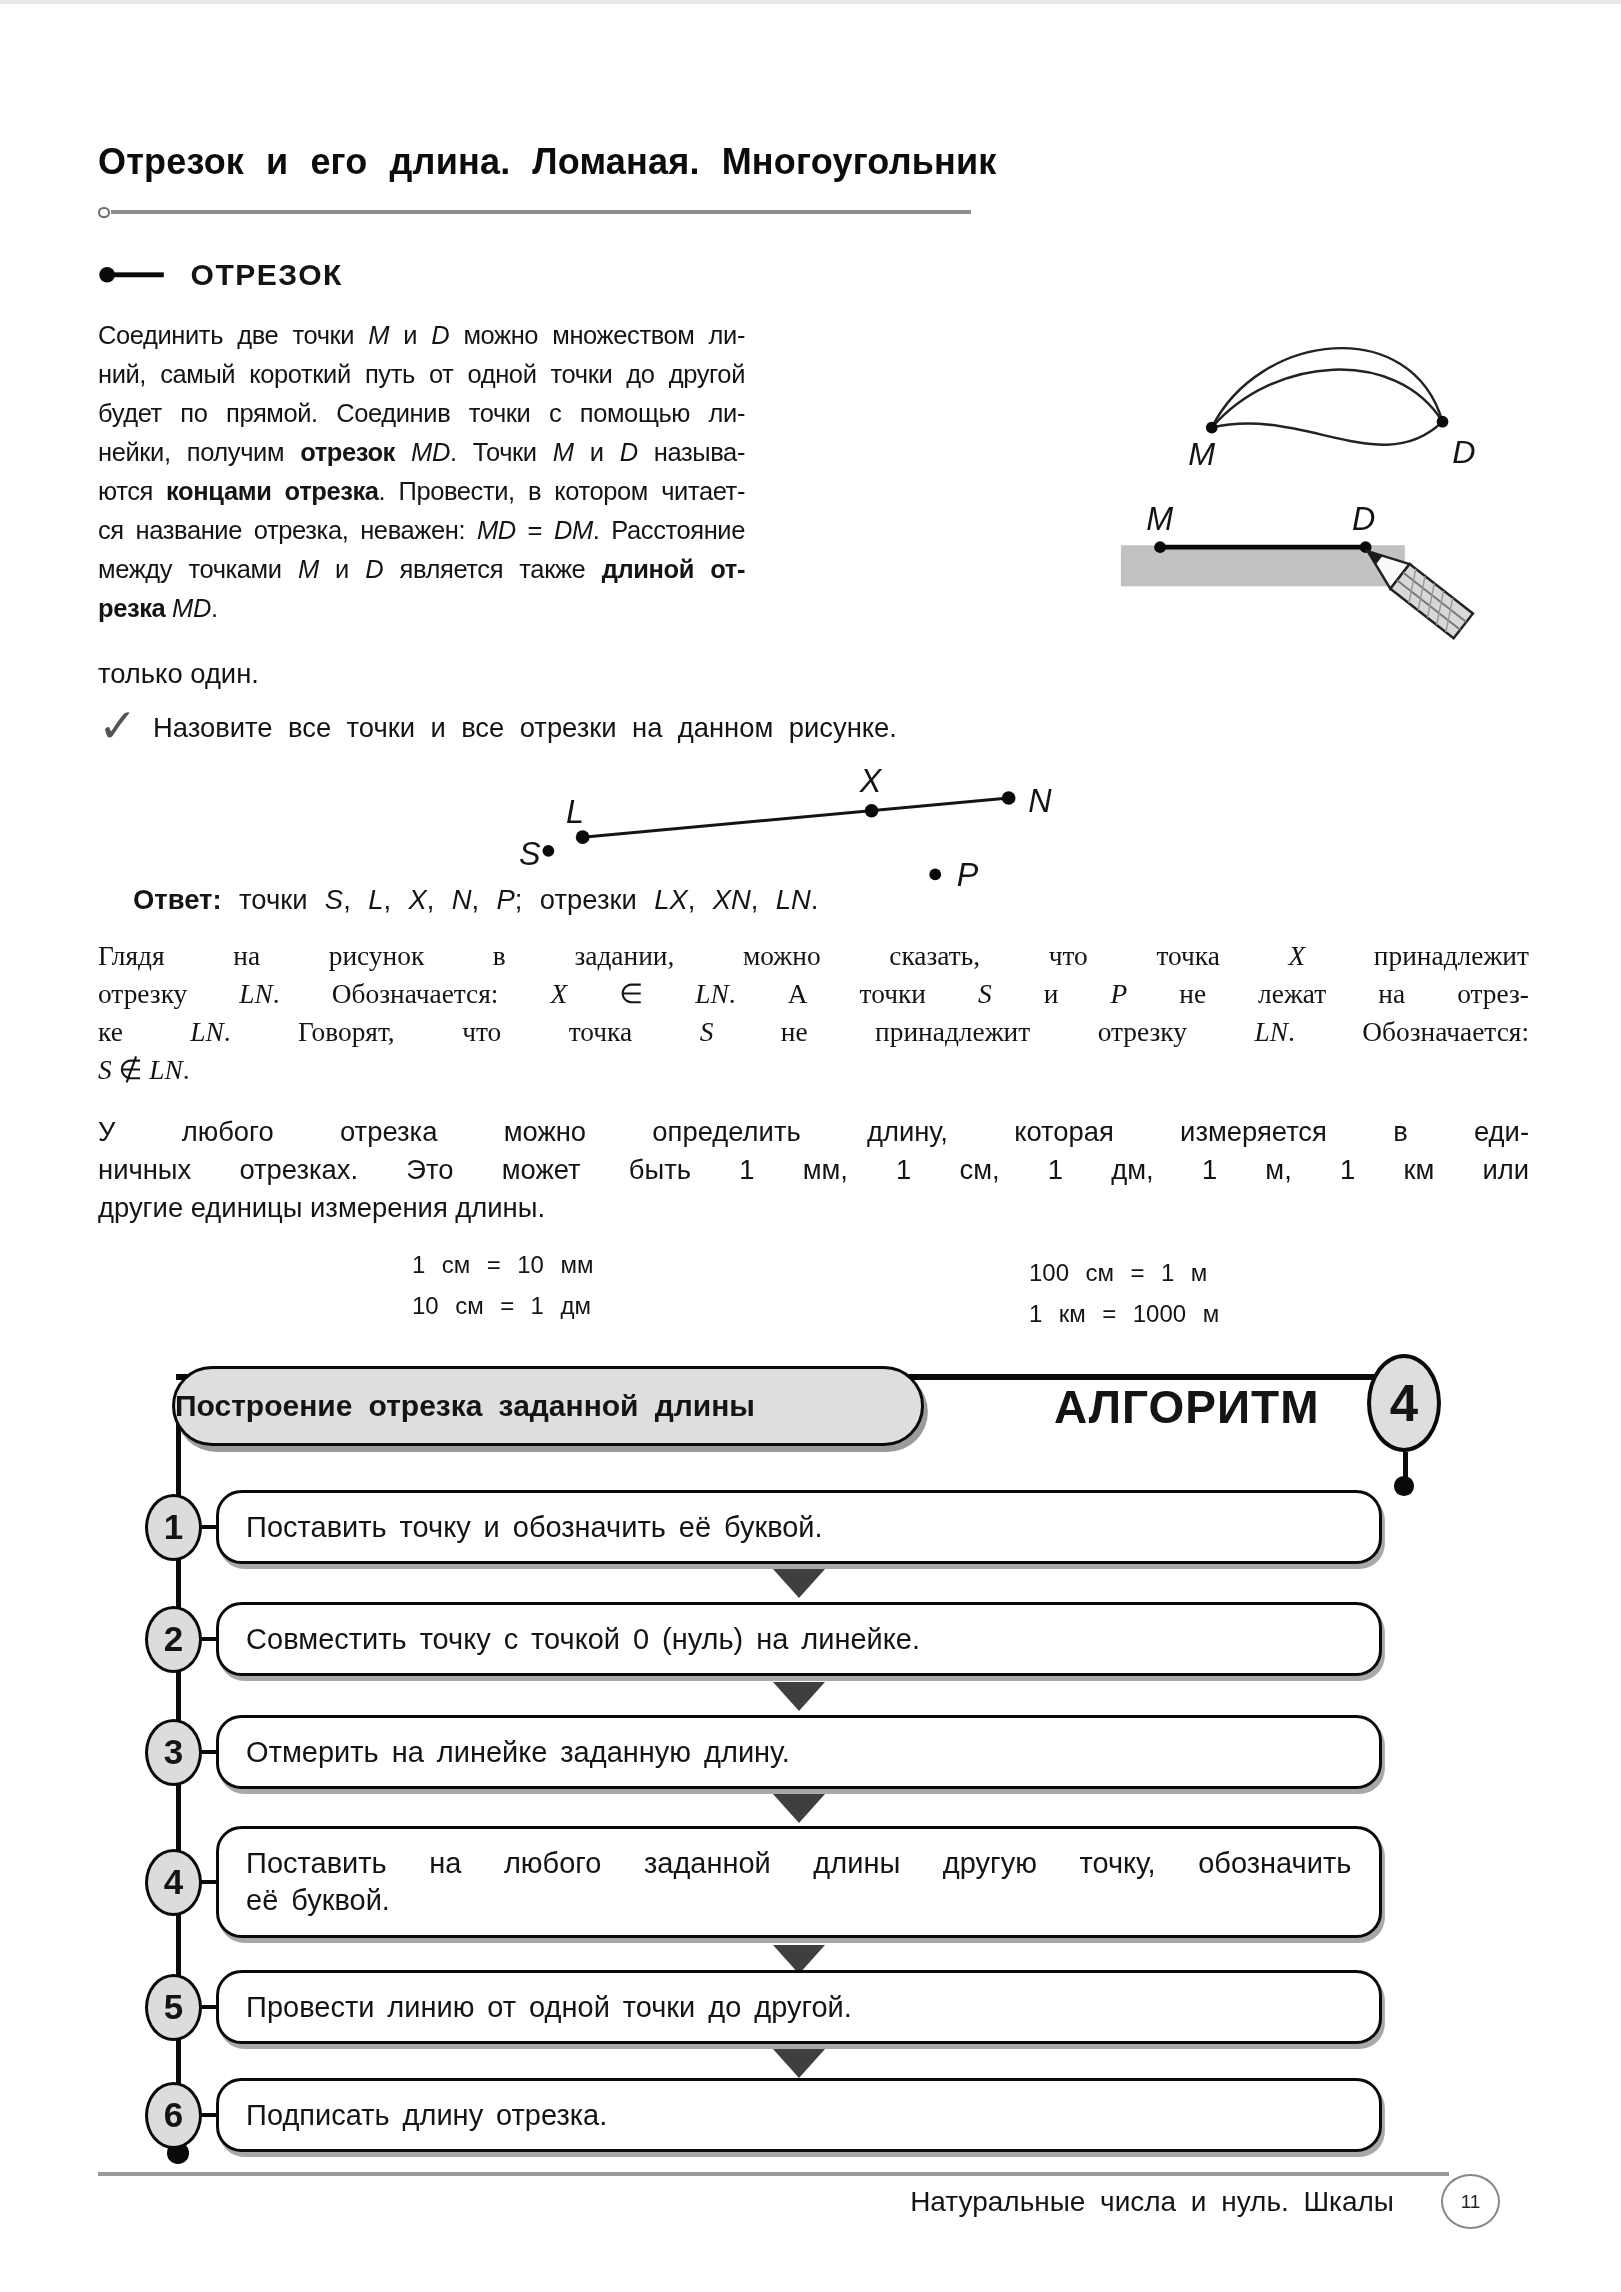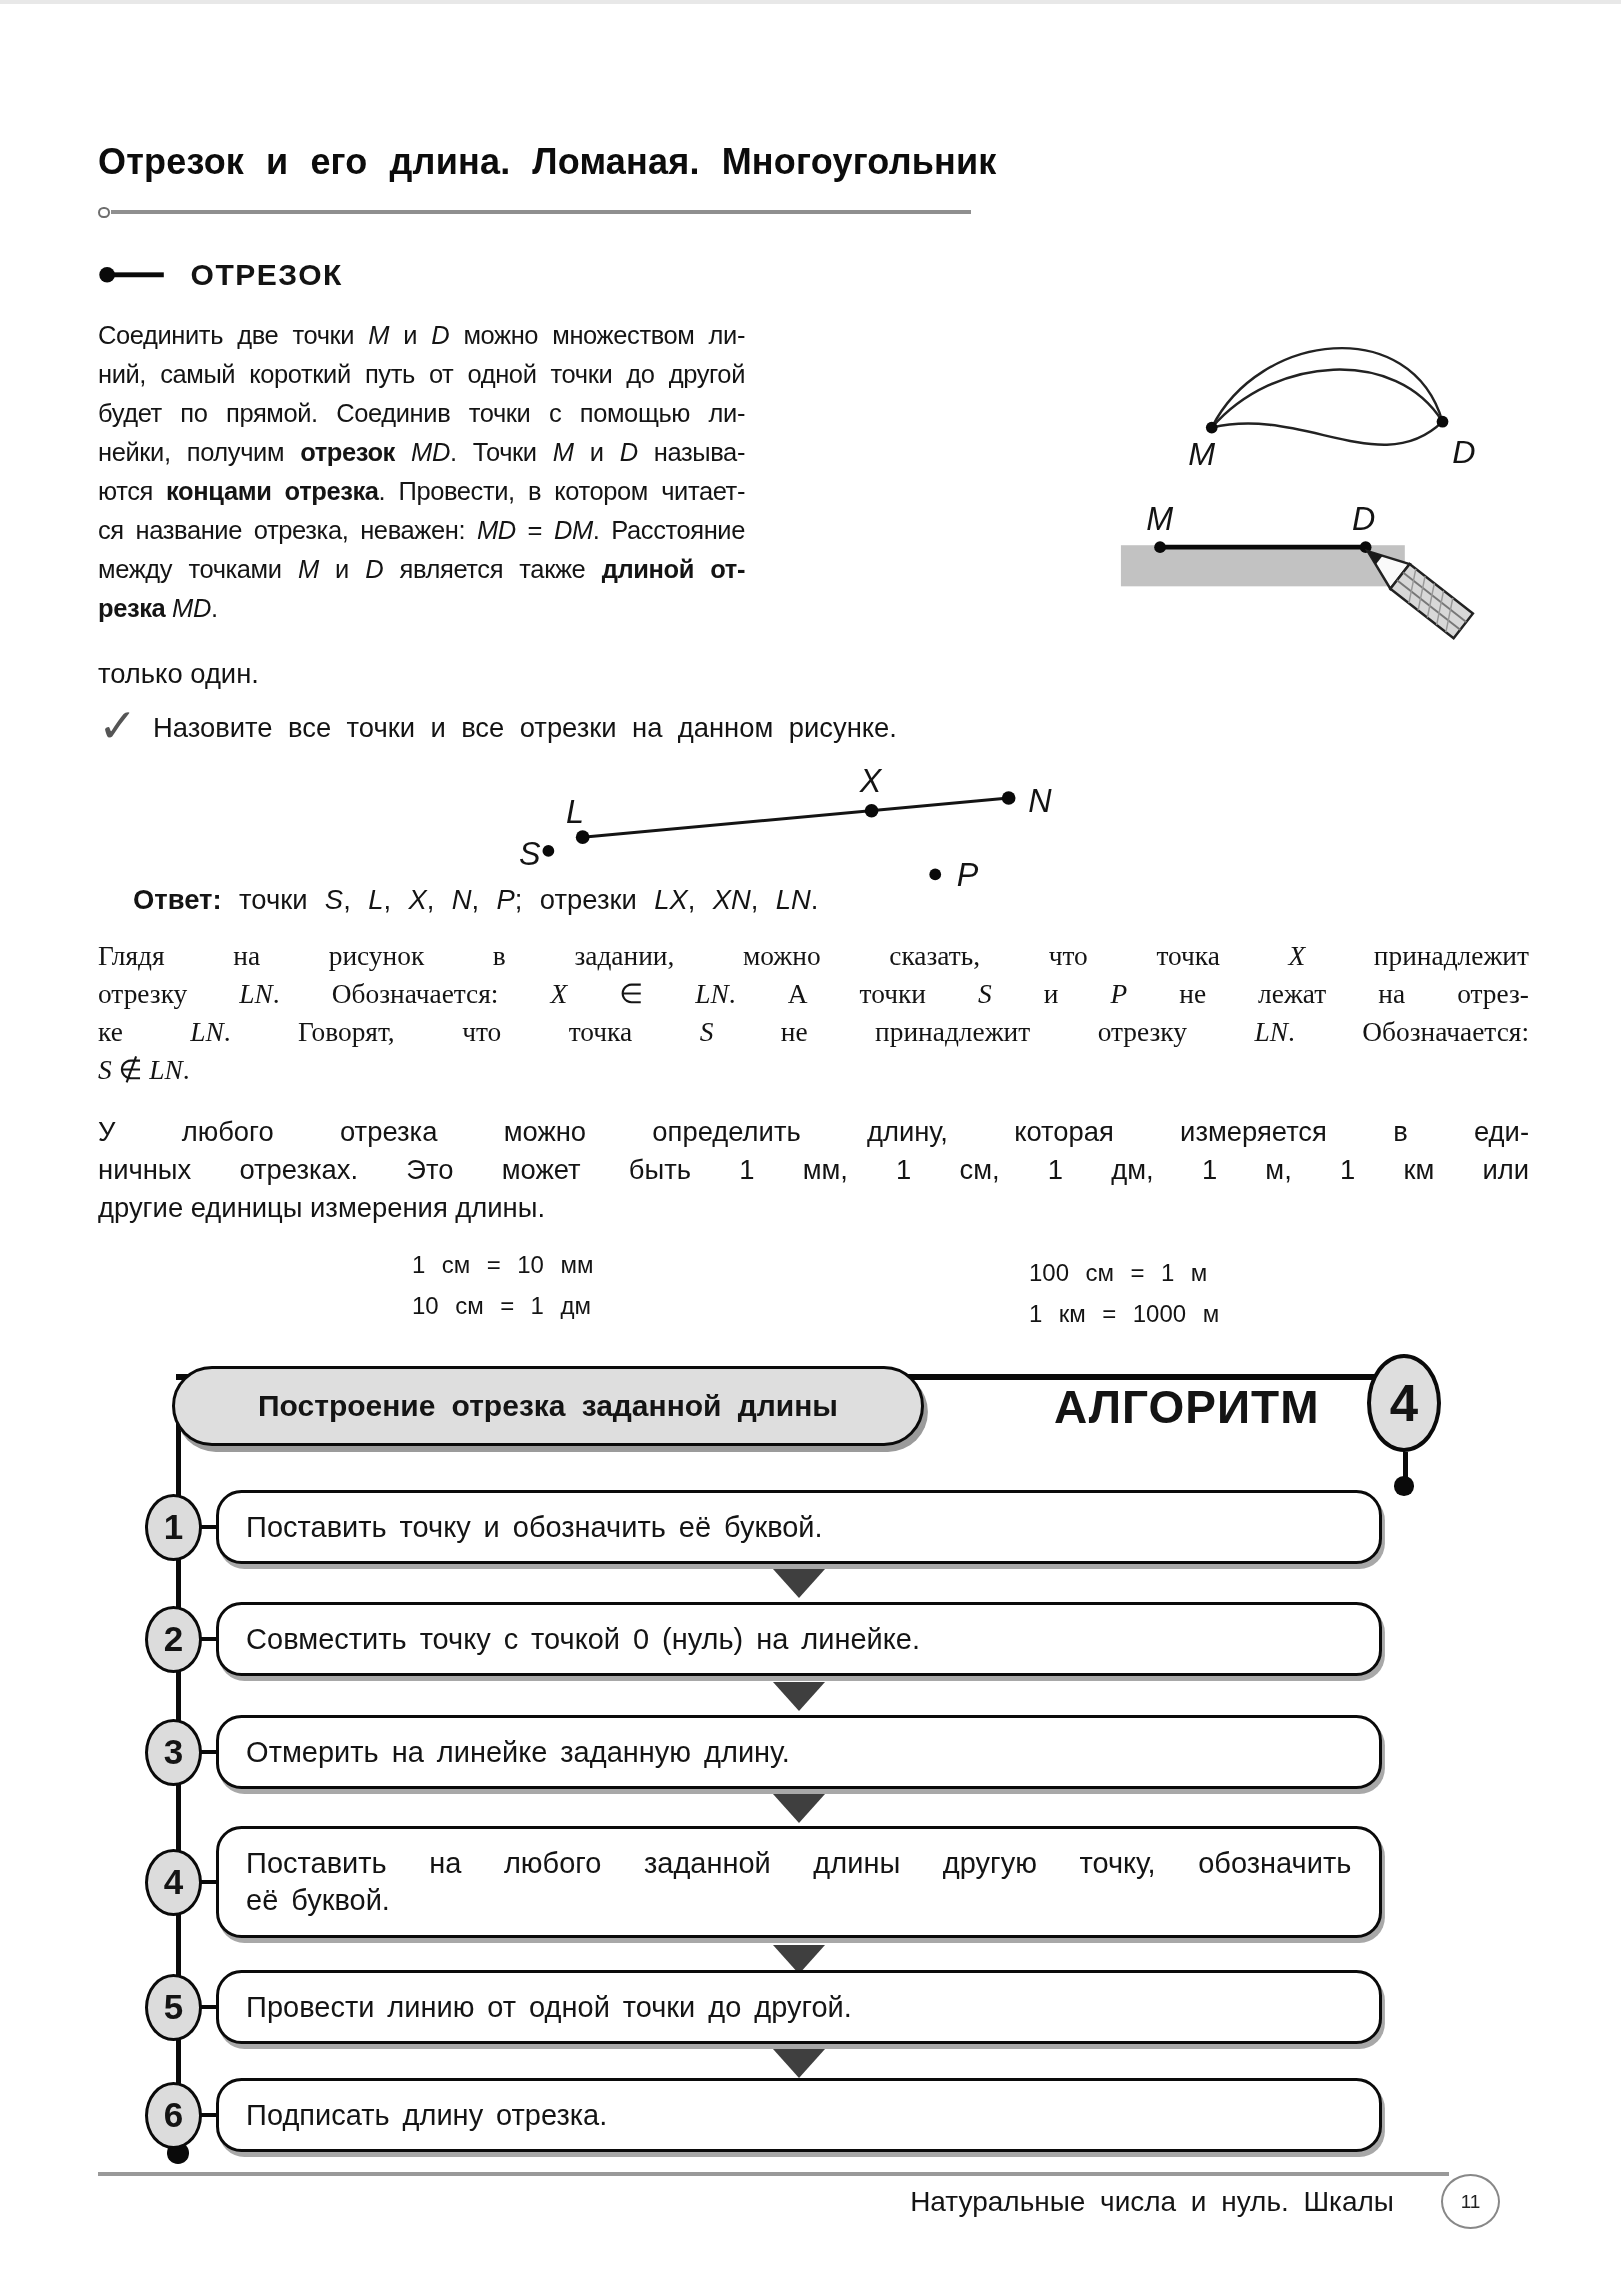--- a/index.html
+++ b/index.html
@@ -61,21 +61,21 @@
 
   
   .algo { position:absolute; left:98px; top:1362px; width:1431px; height:814px; }
   .algo-topline { position:absolute; left:78px; top:7.8px; width:1231px; height:5.9px; background:#0a0a0a; }
   .algo-vline   { position:absolute; left:78px; top:39px; width:4.9px; height:747px; background:#0a0a0a; }
   .algo-vdot    { position:absolute; left:69px; top:776px; width:21.6px; height:21.6px; border-radius:50%; background:#0a0a0a; }
   .algo-pill {
     position:absolute; left:74px; top:0; width:752px; height:80px; z-index:2;
     background:#dedede; border:3.9px solid #0a0a0a; border-radius:43px;
     box-shadow:3.9px 5.9px 0 #9b9b9b;
-    display:flex; align-items:center; justify-content:center;
+    display:flex; align-items:center; justify-content:flex-start;
     font-size:30px; font-weight:bold; word-spacing:7.8px;
   }
   .algo-label { position:absolute; left:956px; top:13.7px; font-size:46px; font-weight:bold; letter-spacing:1px; z-index:2; }
   .algo-num {
     position:absolute; left:1269px; top:-11.8px; width:74px; height:98px; z-index:2;
     background:#dedede; border:4.9px solid #0a0a0a; border-radius:50%;
     display:flex; align-items:center; justify-content:center;
     font-size:51px; font-weight:bold;
   }
   .algo-num-stem { position:absolute; left:1305px; top:86px; width:4.9px; height:25.5px; background:#0a0a0a; }

